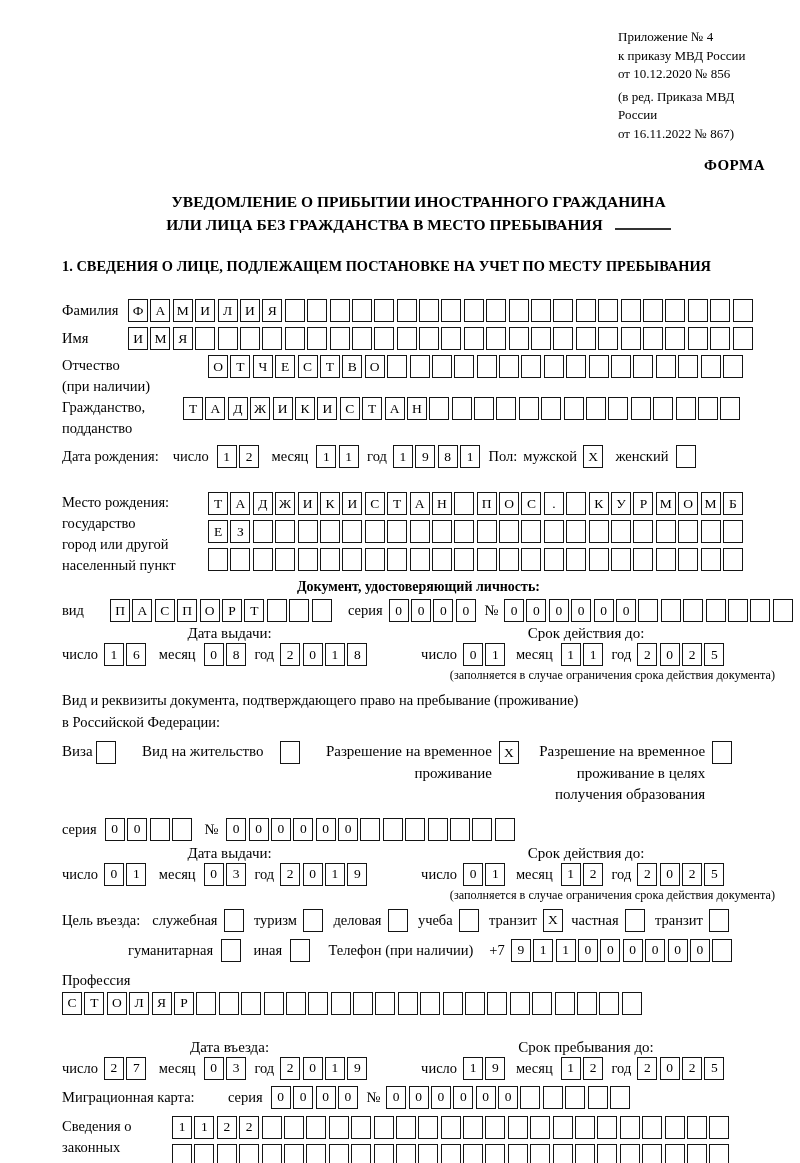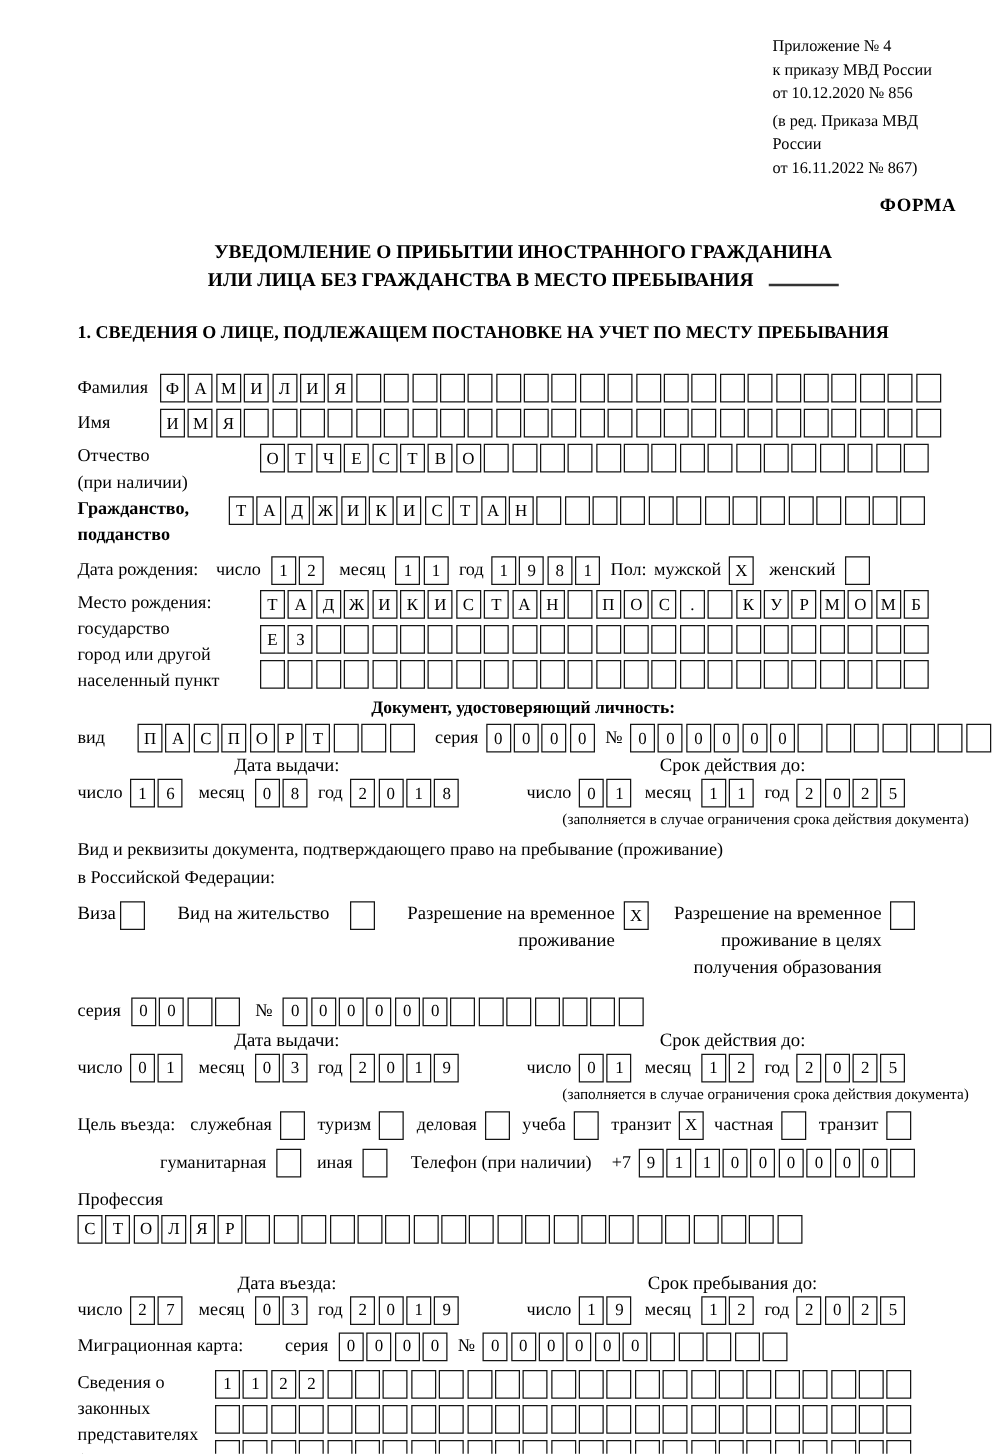--- a/index.html
+++ b/index.html
@@ -14,21 +14,21 @@
   .title-underline{display:inline-block;width:56px;border-bottom:2.5px solid #333;margin-left:12px;vertical-align:baseline;}
   .section-heading{font-weight:bold;font-size:14.4px;margin-top:22px;margin-bottom:24px;}
 
   
   .row{display:flex;align-items:flex-start;margin-bottom:5px;}
   .boxes{display:flex;flex-wrap:nowrap;flex:none;}
   .cell{box-sizing:border-box;flex:none;display:inline-flex;align-items:center;justify-content:center;
         width:20px;height:23px;border:1.6px solid #151515;margin-right:2.4px;font-size:13.5px;background:#fff;}
   .lbl{font-size:14.5px;line-height:23px;white-space:nowrap;flex:none;}
   .lblcol{display:flex;flex-direction:column;font-size:14.5px;line-height:20.5px;flex:none;}
-  .w-sm{width:66px;}  .w-otch{width:146px;} .w-grazh{width:121px;font-weight:bold;}
+  .w-sm{width:66px;}  .w-otch{width:146px;} .w-grazh{width:121px;}
   .w-place{width:146px;line-height:21px;} .w-rep{width:110px;line-height:21px;}
   .w-prof{width:90px;}
   .ml6{margin-left:6px;} .ml8{margin-left:8px;} .ml10{margin-left:10px;} .ml14{margin-left:14px;} .ml16{margin-left:16px;}
   .mr6{margin-right:6px;} .mr8{margin-right:8px;}
 
   .center-bold{font-weight:bold;font-size:14px;text-align:center;margin:3px 0 4px 0;}
 
   .twocol{display:flex;margin-bottom:6px;}
   .colL{width:47%;flex:none;} .colR{width:53%;flex:none;}
   .col-head{text-align:center;font-size:15px;margin-bottom:1px;}
@@ -200,21 +200,21 @@
         <span class="cell"></span>
         <span class="cell"></span>
         <span class="cell"></span>
         <span class="cell"></span>
         <span class="cell"></span>
         <span class="cell"></span>
         <span class="cell"></span>
       </span>
   </div>
 
-  <div class="row" style="margin-bottom:4px;">
+  <div class="row" style="margin-bottom:24px;">
     <span class="lbl">Дата рождения:</span>
     <span class="lbl ml14 mr8">число</span>
     <span class="boxes">
         <span class="cell">1</span>
         <span class="cell">2</span>
       </span>
     <span class="lbl ml10 mr8">месяц</span>
     <span class="boxes">
         <span class="cell">1</span>
         <span class="cell">1</span>

